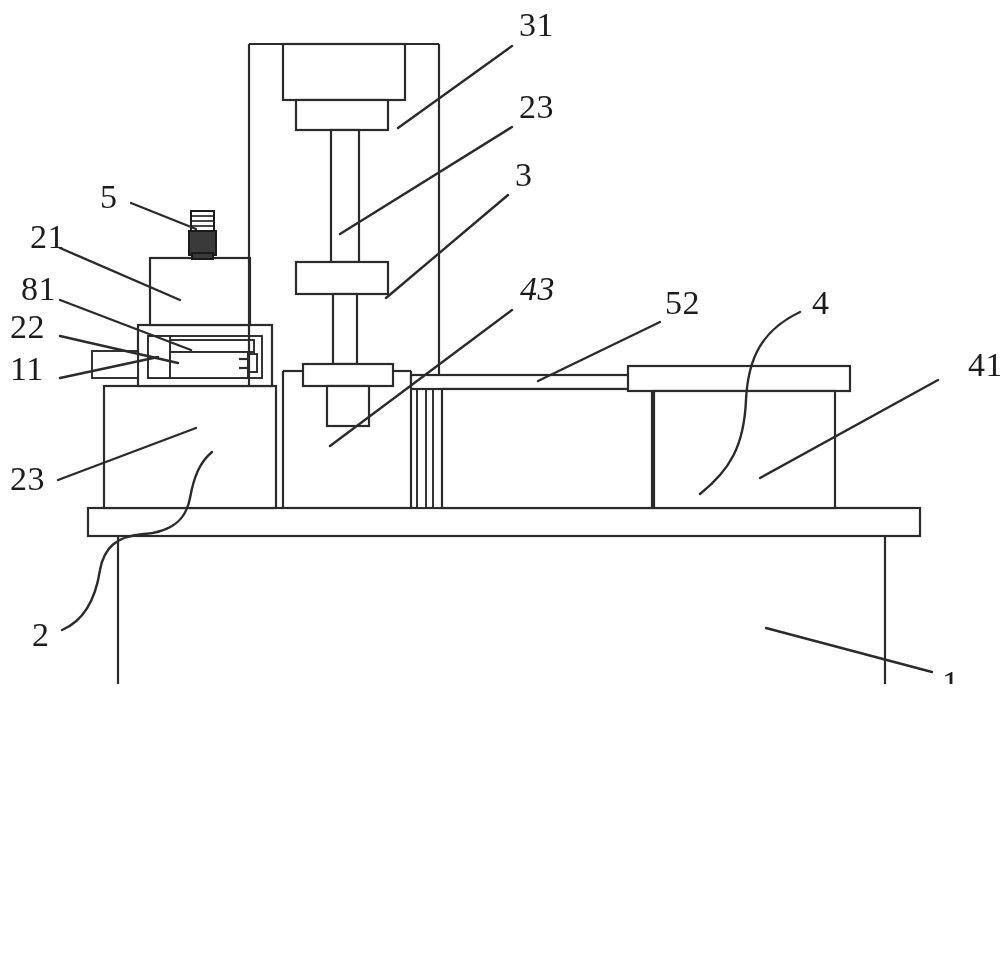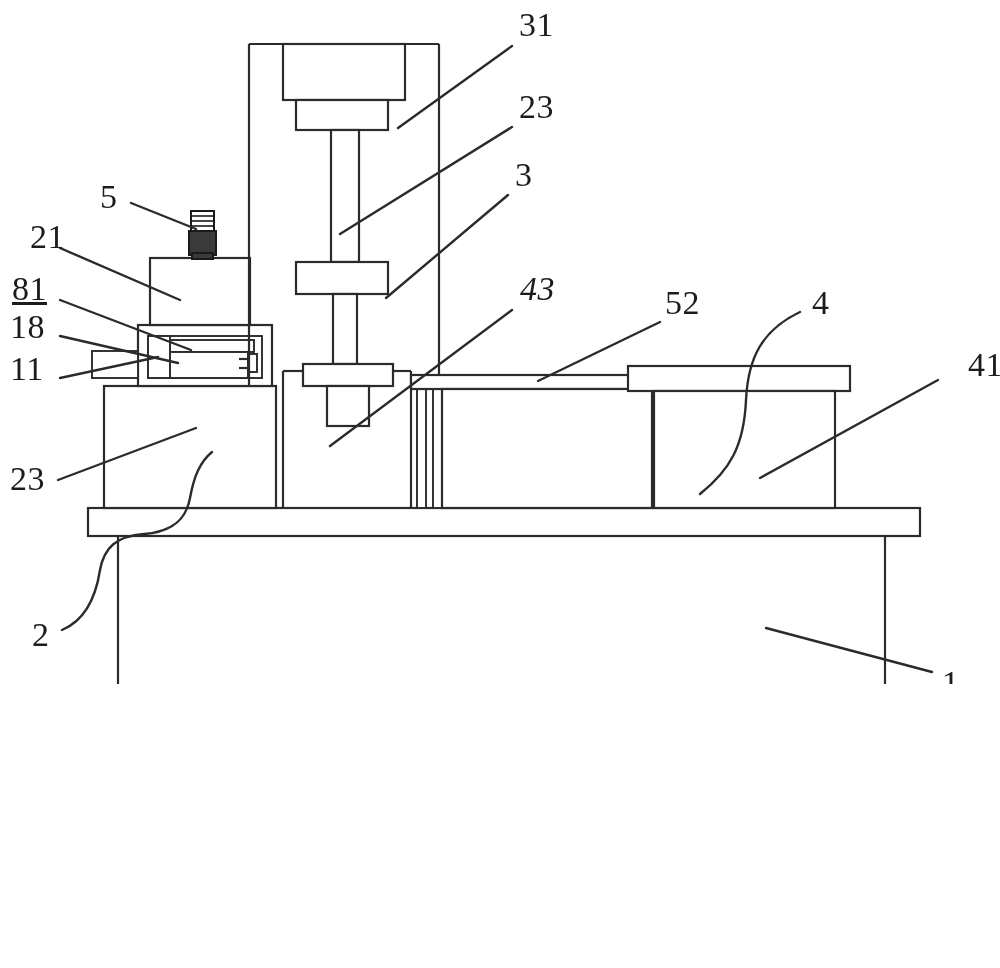--- a/index.html
+++ b/index.html
@@ -193,22 +193,22 @@
       </g>
 
   </svg>
 
   <div id="label-layer">
       <div class="ref-label" style="left: 519px; top: 8px;">31</div>
       <div class="ref-label" style="left: 519px; top: 90px;">23</div>
       <div class="ref-label" style="left: 515px; top: 158px;">3</div>
       <div class="ref-label" style="left: 100px; top: 180px;">5</div>
       <div class="ref-label" style="left: 10px; top: 220px; margin-left: 20px;">21</div>
-      <div class="ref-label" style="left: 12px; top: 272px; text-decoration: underline;">81</div>
-      <div class="ref-label" style="left: 10px; top: 310px;">18</div>
+      <div class="ref-label" style="left: 21px; top: 272px;">81</div>
+      <div class="ref-label" style="left: 10px; top: 310px;">22</div>
       <div class="ref-label" style="left: 10px; top: 352px;">11</div>
       <div class="ref-label" style="left: 520px; top: 272px; font-style: italic;">43</div>
       <div class="ref-label" style="left: 665px; top: 286px;">52</div>
       <div class="ref-label" style="left: 812px; top: 286px;">4</div>
       <div class="ref-label" style="left: 968px; top: 348px; text-align: right;">41</div>
       <div class="ref-label" style="left: 10px; top: 462px;">23</div>
       <div class="ref-label" style="left: 32px; top: 618px;">2</div>
       <div class="ref-label" style="left: 942px; top: 666px;">1</div>
     </div>
 

